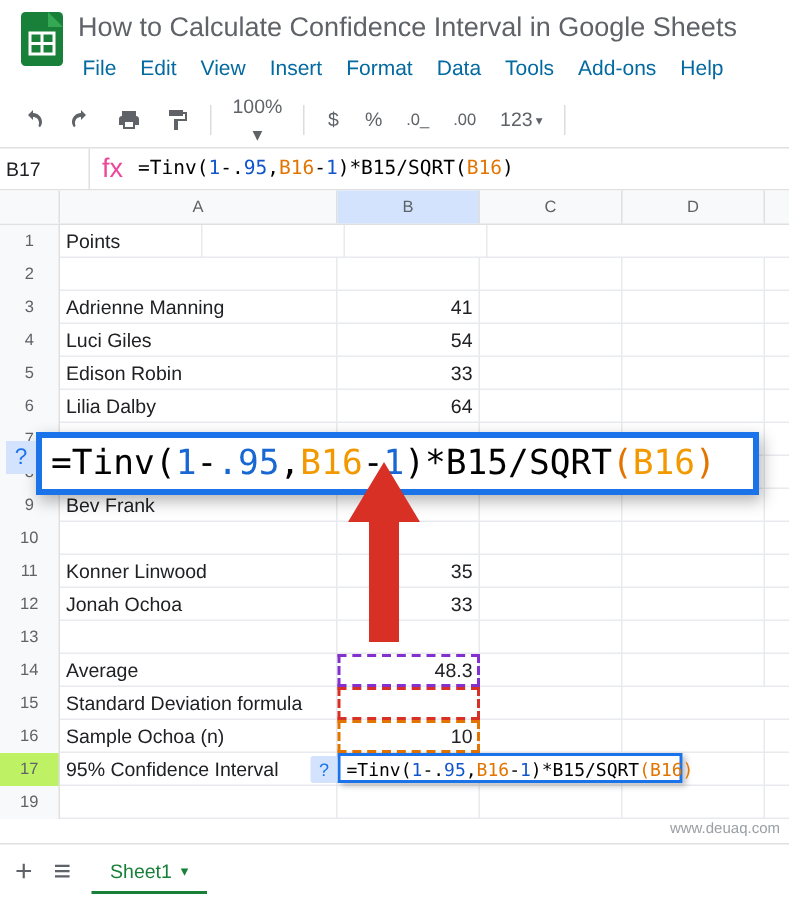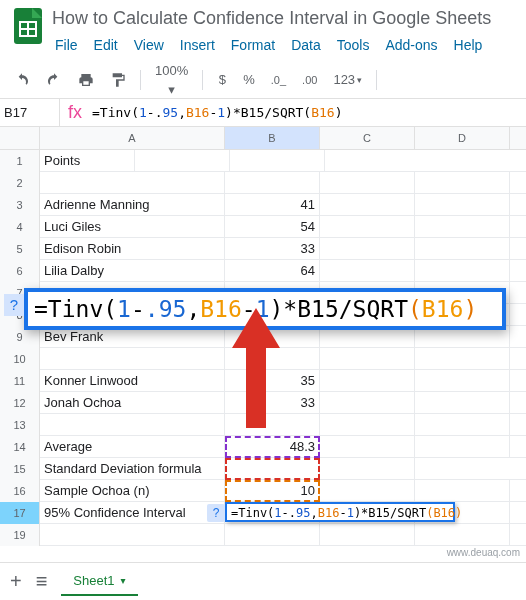--- a/index.html
+++ b/index.html
@@ -30,21 +30,21 @@
   .colA { width: 185px; }
   .colB { width: 95px; }
   .colC { width: 95px; }
   .colD { width: 95px; }
   .colhdr .selB { background: #d3e3fd; }
   .rows { }
   .row { display: flex; border-bottom: 1px solid #e8eaed; height: 22px; }
   .row .rowhdr { height: 22px; line-height: 22px; }
   .cell { border-right: 1px solid #e8eaed; padding: 0 4px; font-size: 13px; height: 22px; line-height: 22px; overflow: hidden; white-space: nowrap; }
   .cell.num { text-align: right; }
-  .row.sel .rowhdr { background: #7dd3fc; }
+  .row.sel .rowhdr { background: #bef264; }
   
   .refbox { position: absolute; border: 2px dashed; pointer-events: none; }
   
   .editcell { position: absolute; border: 2px solid #1a73e8; background: #fff; z-index: 5; box-shadow: 2px 2px 4px rgba(0,0,0,.25); }
   .editcell .qm { position: absolute; left: -20px; top: 0; width: 18px; height: 18px; background: #d3e3fd; color: #1a73e8; font-size: 12px; text-align: center; line-height: 18px; border-radius: 2px; }
   .editcell .txt { font-family: "Consolas", monospace; font-size: 12px; padding: 2px 4px; white-space: nowrap; }
   
   .callout { position: absolute; left: 24px; top: 288px; right: 20px; border: 4px solid #1a73e8; background: #fff; z-index: 20; box-shadow: 2px 4px 10px rgba(0,0,0,.3); padding: 4px 6px; }
   .callout .qm { position: absolute; left: -24px; top: 2px; width: 20px; height: 22px; background: #d3e3fd; color: #1a73e8; font-size: 15px; text-align: center; line-height: 22px; }
   .callout .big { font-family: "Consolas", monospace; font-size: 23px; white-space: nowrap; }

